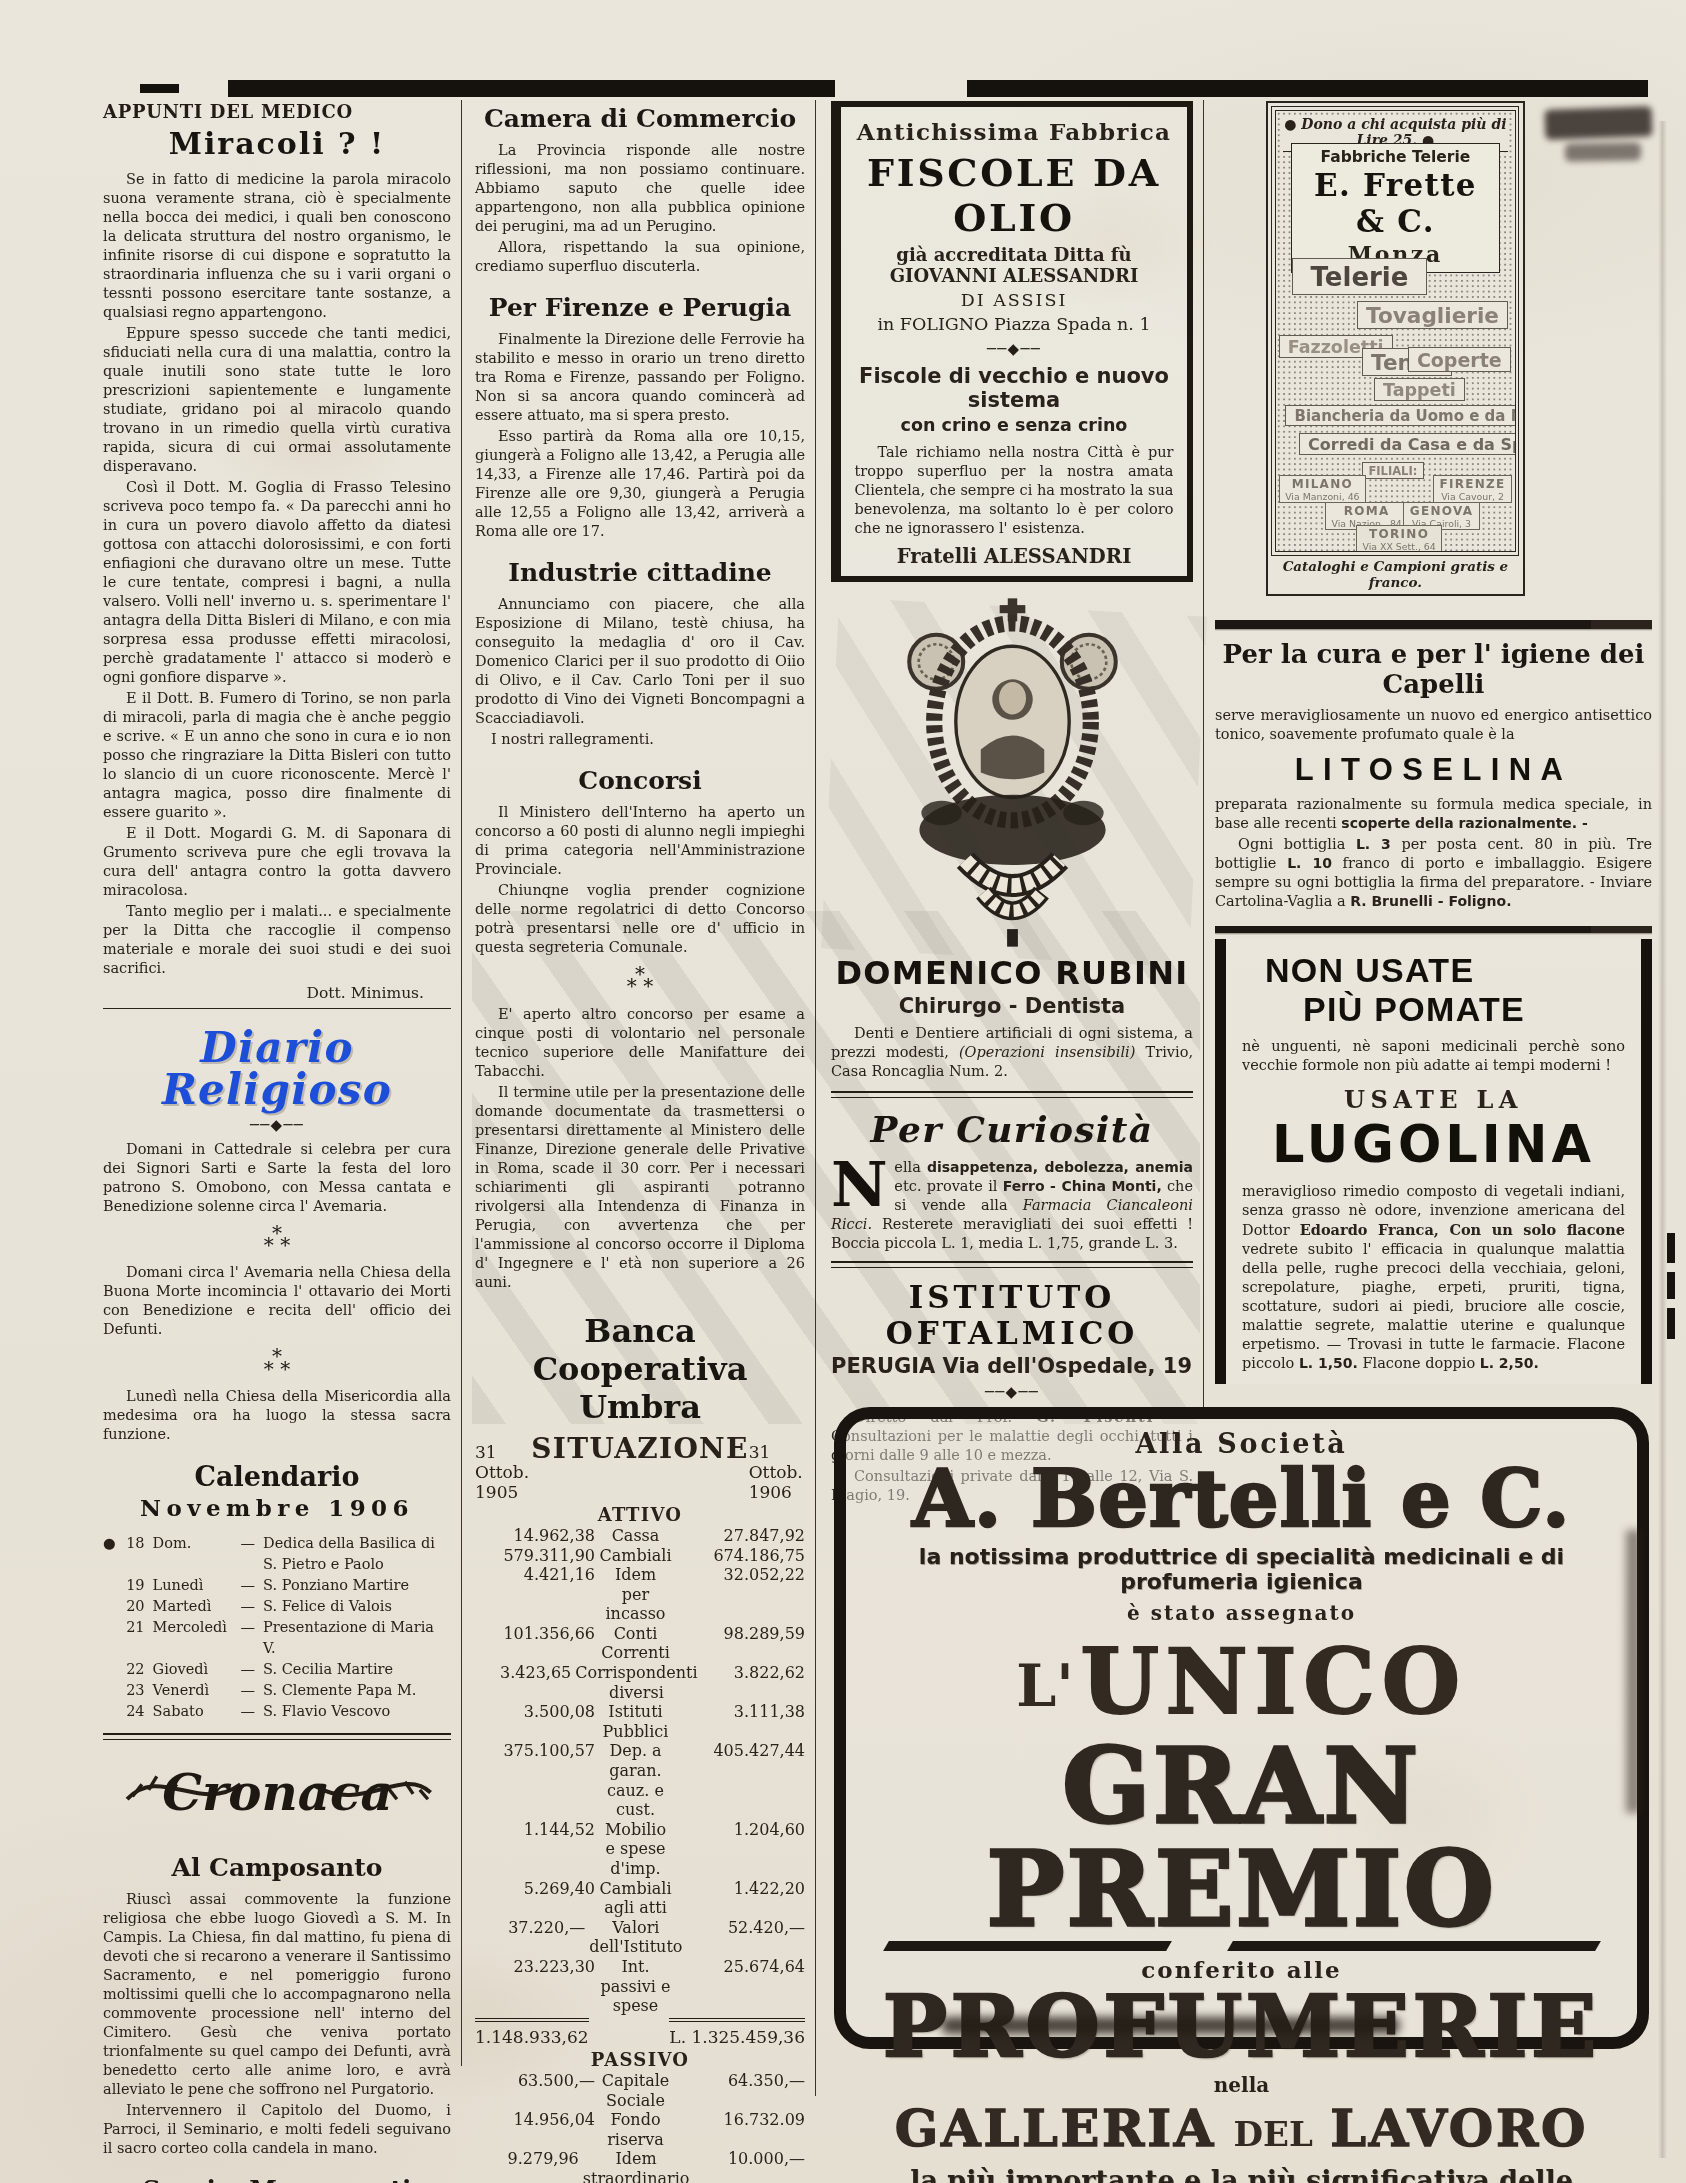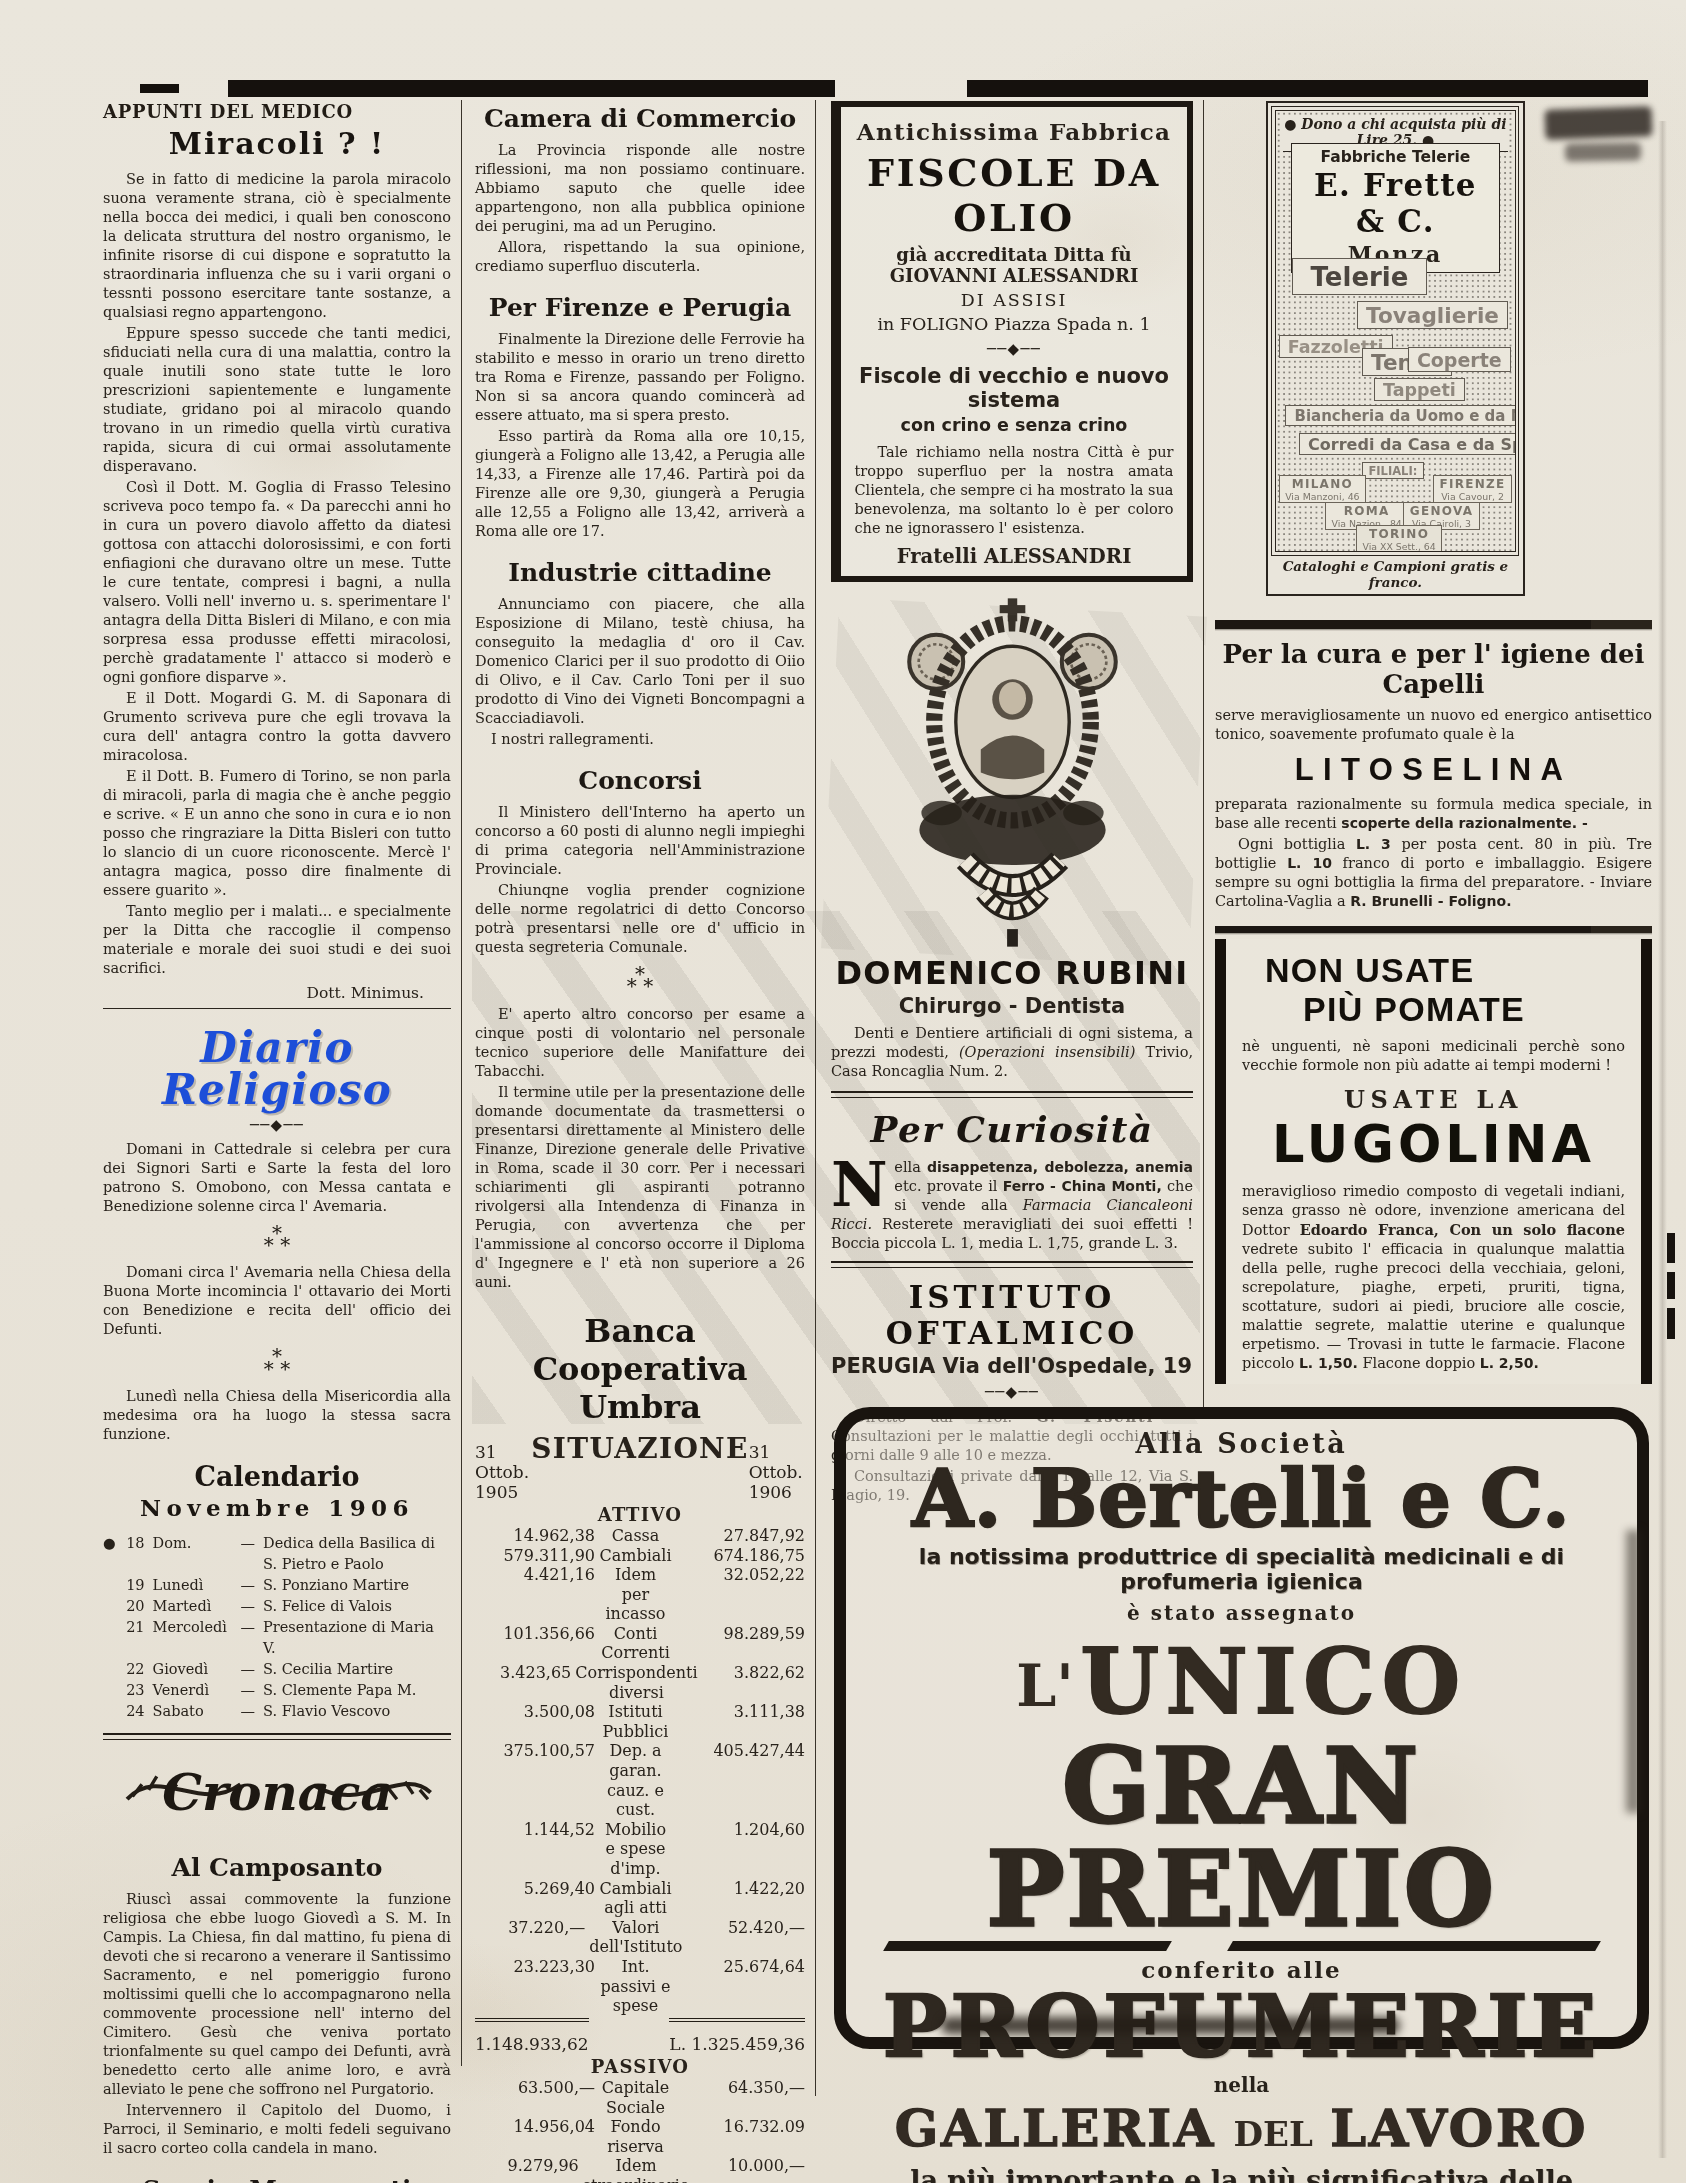--- a/index.html
+++ b/index.html
@@ -67,21 +67,21 @@
   
   .banca-t{font-size:32px;font-weight:bold;text-align:center;margin:20px 0 6.7px 0;color:#191510;}
   .bhead{display:flex;align-items:baseline;font-size:17px;margin-bottom:1.3px;}
   .bhead .situ{flex:1;text-align:center;font-size:28px;font-weight:bold;letter-spacing:1.3px;}
   .blabel{text-align:center;font-size:18px;font-weight:bold;letter-spacing:1.3px;margin:1.3px 0;}
   .brow{display:flex;font-size:16px;line-height:19.6px;}
   .brow .n1{width:120px;text-align:right;white-space:nowrap;}
   .brow .lbl{flex:1;text-align:center;padding:0 4px;}
   .brow .n2{width:129px;text-align:right;white-space:nowrap;}
   .btot{display:flex;justify-content:space-between;font-size:17px;line-height:20px;margin:2.7px 0 1.3px 0;}
-  .btot .tn{border-top:4px double #231d16;padding-top:12px;white-space:nowrap;}
+  .btot .tn{border-top:4px double #231d16;padding-top:5px;white-space:nowrap;}
   
   .fiscole{border:6px solid #1d1812;border-left-width:10px;padding:10.8px 13.5px 8px 13.5px;background:rgba(238,234,226,.35);}
   .fis1{font-size:23px;font-weight:bold;text-align:center;letter-spacing:1.3px;}
   .fis-t{font-size:38px;font-weight:bold;text-align:center;letter-spacing:2.7px;margin:5.4px 0 4px 0;color:#16120d;}
   .fis2{font-size:18px;font-weight:bold;text-align:center;}
   .fis3{font-size:17.5px;text-align:center;letter-spacing:2px;margin-top:4px;}
   .fis4{font-size:17.5px;text-align:center;margin-top:4px;}
   .fsub1{font-family:"DejaVu Sans","Liberation Sans",sans-serif;font-size:21px;font-weight:bold;text-align:center;margin-top:6.7px;}
   .fsub2{font-family:"DejaVu Sans","Liberation Sans",sans-serif;font-size:17.5px;font-weight:bold;text-align:center;margin:2.7px 0 8px 0;}
   .fsig{font-size:19.6px;font-weight:bold;text-align:center;margin-top:6.7px;}
@@ -159,22 +159,22 @@
   <div class="vr vr1"></div>
   <div class="vr vr2"></div>
   <div class="vr vr3"></div>
 
   <section class="col col1">
     <div class="kicker">APPUNTI DEL MEDICO</div>
     <h1 class="mira">Miracoli ? !</h1>
     <p class="body">Se in fatto di medicine la parola miracolo suona veramente strana, ciò è specialmente nella bocca dei medici, i quali ben conoscono la delicata struttura del nostro organismo, le infinite risorse di cui dispone e sopratutto la straordinaria influenza che su i varii organi o tessnti possono esercitare tante sostanze, a qualsiasi regno appartengono.</p>
     <p class="body">Eppure spesso succede che tanti medici, sfiduciati nella cura di una malattia, contro la quale inutili sono state tutte le loro prescrizioni sapientemente e lungamente studiate, gridano poi al miracolo quando trovano in un rimedio quella virtù curativa rapida, sicura di cui ormai assolutamente disperavano.</p>
     <p class="body">Così il Dott. M. Goglia di Frasso Telesino scriveva poco tempo fa. « Da parecchi anni ho in cura un povero diavolo affetto da diatesi gottosa con attacchi dolorosissimi, e con forti enfiagioni che duravano oltre un mese. Tutte le cure tentate, compresi i bagni, a nulla valsero. Volli nell' inverno u. s. sperimentare l' antagra della Ditta Bisleri di Milano, e con mia sorpresa essa produsse effetti miracolosi, perchè gradatamente l' attacco si moderò e ogni gonfiore disparve ».</p>
+    <p class="body">E il Dott. B. Fumero di Torino, se non parla di miracoli, parla di magia che è anche peggio e scrive. « E un anno che sono in cura e io non posso che ringraziare la Ditta Bisleri con tutto lo slancio di un cuore riconoscente. Mercè l' antagra magica, posso dire finalmente di essere guarito ».</p>
     <p class="body">E il Dott. Mogardi G. M. di Saponara di Grumento scriveva pure che egli trovava la cura dell' antagra contro la gotta davvero miracolosa.</p>
-    <p class="body">E il Dott. B. Fumero di Torino, se non parla di miracoli, parla di magia che è anche peggio e scrive. « E un anno che sono in cura e io non posso che ringraziare la Ditta Bisleri con tutto lo slancio di un cuore riconoscente. Mercè l' antagra magica, posso dire finalmente di essere guarito ».</p>
     <p class="body">Tanto meglio per i malati... e specialmente per la Ditta che raccoglie il compenso materiale e morale dei suoi studi e dei suoi sacrifici.</p>
     <div class="sig">Dott. Minimus.</div>
     <div class="thinrule"></div>
     <h2 class="diario">Diario Religioso</h2>
     <div class="orn">──◆──</div>
     <p class="body">Domani in Cattedrale si celebra per cura dei Signori Sarti e Sarte la festa del loro patrono S. Omobono, con Messa cantata e Benedizione solenne circa l' Avemaria.</p>
     <div class="asterism">
       <div>*</div>
       <div>* *</div>
     </div>

